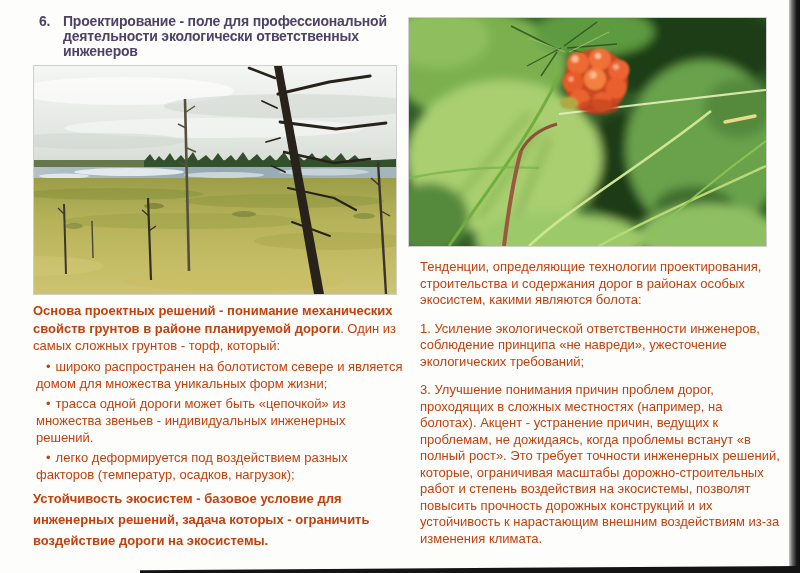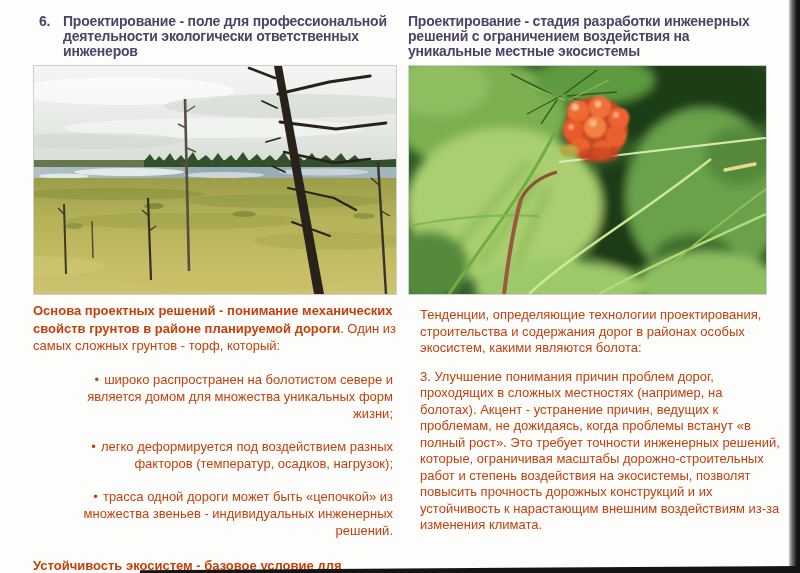--- a/index.html
+++ b/index.html
@@ -24,21 +24,21 @@
   .photo{
     border:1px solid #cfcfcf;background:#eee;overflow:hidden;
     line-height:0;
   }
   .photo-left{width:362px;height:228px;}
   .photo-right{width:357px;height:228px;margin-top:3px;}
   .photo svg{width:100%;height:100%;}
   .textblock{margin-top:7px;color:#c2410c;font-size:13px;}
   .p1{margin:0;line-height:17.5px;}
   .b{font-weight:bold;}
-  .bullet{margin:16px;line-height:17px;text-indent:10px;text-align:right;}
+  .bullet{margin:3px;line-height:17px;text-indent:10px;}
   .bullet .mk{margin-right:5px;}
   .p2{margin:5px 0 0 0;line-height:21px;font-weight:bold;}
   .col-right .textblock p{margin:12px;line-height:16.5px;}
   .edge-right{
     position:absolute;top:0;right:0;bottom:0;width:11px;
     background:linear-gradient(to right,#c9c9c9 0,#6a6a6a 30%,#161616 70%,#101010 100%);
   }
   .edge-bottom{
     position:absolute;left:140px;right:0;bottom:0;height:7px;
     background:#141414;
@@ -123,28 +123,27 @@
         <path d="M250,86 L300,97 L336,93" stroke="#28221a" stroke-width="2.4" stroke-linecap="round" fill="none"></path>
         <path d="M254,122 L300,132 L322,144" stroke="#28221a" stroke-width="2.2" stroke-linecap="round" fill="none"></path>
         <path d="M258,156 L296,170" stroke="#28221a" stroke-width="2" stroke-linecap="round" fill="none"></path>
         <path d="M243,42 L228,35 M246,72 L232,76 M251,106 L238,100" stroke="#28221a" stroke-width="1.8" stroke-linecap="round" fill="none"></path>
       </svg>
     </div>
 
     <div class="textblock">
       <p class="p1"><span class="b">Основа проектных решений - понимание механических свойств грунтов в районе планируемой дороги</span><span>. Один из самых сложных грунтов - торф, который:</span></p>
       <p class="bullet"><span class="mk">•</span><span>широко распространен на болотистом севере и является домом для множества уникальных форм жизни;</span></p>
+      <p class="bullet"><span class="mk">•</span><span>трасса одной дороги может быть «цепочкой» из множества звеньев - индивидуальных инженерных решений.</span></p>
       <p class="bullet"><span class="mk">•</span><span>легко деформируется под воздействием разных факторов (температур, осадков, нагрузок);</span></p>
-      <p class="bullet"><span class="mk">•</span><span>трасса одной дороги может быть «цепочкой» из множества звеньев - индивидуальных инженерных решений.</span></p>
       <p class="p2">Устойчивость экосистем - базовое условие для инженерных решений, задача которых - ограничить воздействие дороги на экосистемы.</p>
     </div>
   </section>
 
   <section class="col col-right">
-    <h2 class="heading right-h">Проектирование - стадия разработки инженерных решений с ограничением воздействия на уникальные местные экосистемы</h2>
 
     <div class="photo photo-right">
       <svg viewBox="0 0 357 228" preserveAspectRatio="none" aria-hidden="true">
         <defs>
           <filter id="bl" x="-25%" y="-25%" width="150%" height="150%">
             <feGaussianBlur stdDeviation="5"></feGaussianBlur>
           </filter>
           <filter id="bl2" x="-25%" y="-25%" width="150%" height="150%">
             <feGaussianBlur stdDeviation="1"></feGaussianBlur>
           </filter>
@@ -200,19 +199,20 @@
           <circle cx="184" cy="57" r="3.5" fill="#ffc9a0" opacity="0.8"></circle>
           <circle cx="207" cy="49" r="2.8" fill="#ffceaa" opacity="0.7"></circle>
           <circle cx="162" cy="61" r="2.6" fill="#ffc8a2" opacity="0.7"></circle>
           <ellipse cx="160" cy="85" rx="9" ry="6" fill="#b0a844"></ellipse>
         </g>
       </svg>
     </div>
 
     <div class="textblock">
       <p>Тенденции, определяющие технологии проектирования, строительства и содержания дорог в районах особых экосистем, какими являются болота:</p>
+      <p>1. Усиление экологической ответственности инженеров, соблюдение принципа «не навреди», ужесточение экологических требований;</p>
       <p>3. Улучшение понимания причин проблем дорог, проходящих в сложных местностях (например, на болотах). Акцент - устранение причин, ведущих к проблемам, не дожидаясь, когда проблемы встанут «в полный рост». Это требует точности инженерных решений, которые, ограничивая масштабы дорожно-строительных работ и степень воздействия на экосистемы, позволят повысить прочность дорожных конструкций и их устойчивость к нарастающим внешним воздействиям из-за изменения климата.</p>
     </div>
   </section>
 
   <div class="edge-right"></div>
   <div class="edge-bottom"></div>
 </div>
 
 </body></html>

